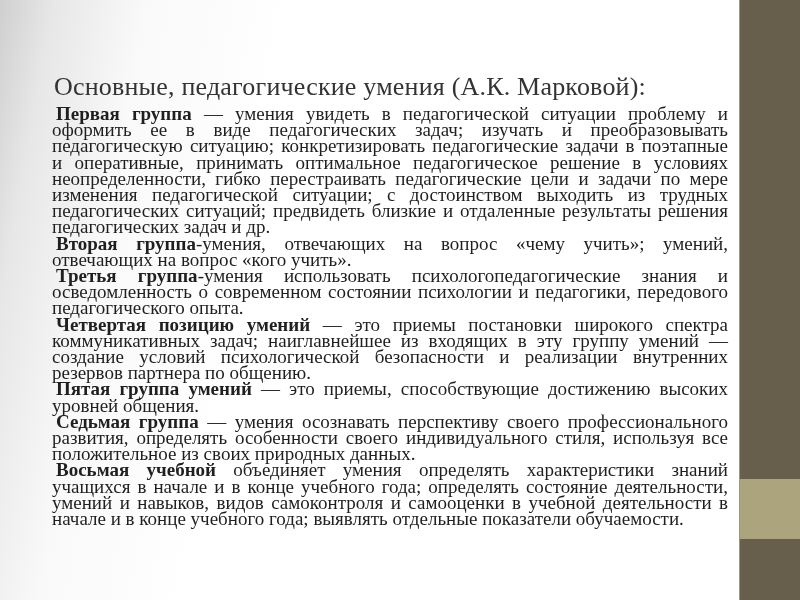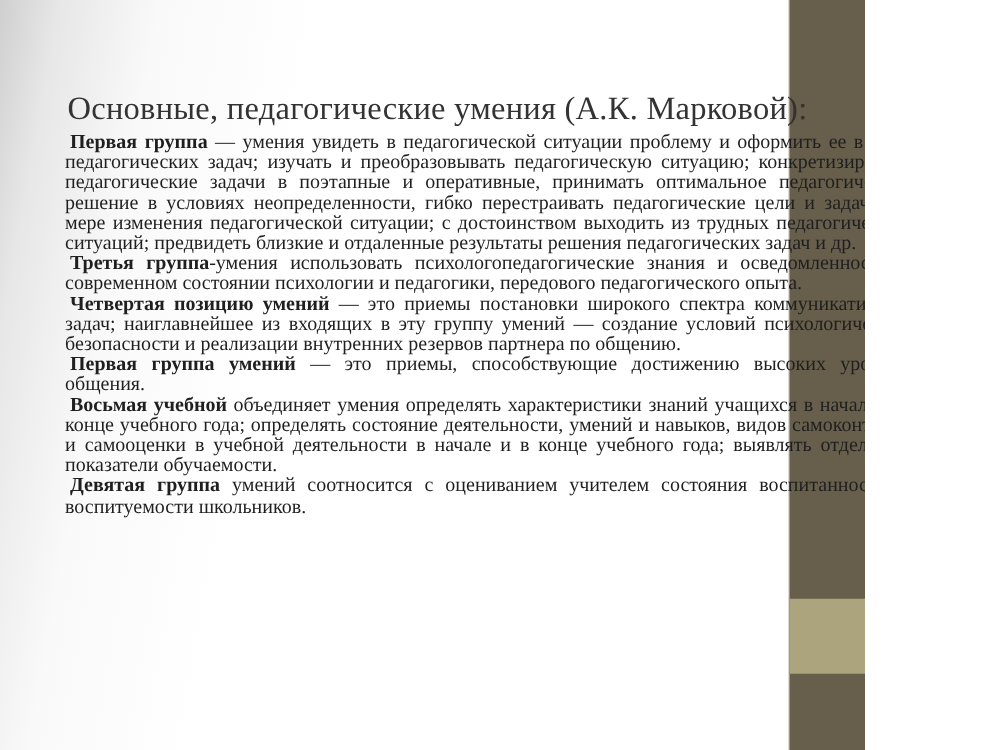--- a/index.html
+++ b/index.html
@@ -5,25 +5,24 @@
   html, body {
     margin: 0;
     padding: 0;
     width: 800px;
     height: 600px;
     overflow: hidden;
     font-family: "Liberation Serif", serif;
   }
   .slide {
     position: relative;
-    width: 652px;
+    width: 800px;
     height: 600px;
     background: linear-gradient(100deg, #cfcfcf 0%, #e7e7e7 6%, #f9f9f9 16%, #ffffff 32%, #ffffff 100%);
     overflow: hidden;
-    padding-left: 40px;
   }
   .sidebar {
     position: absolute;
     top: 0;
     right: 0;
     width: 60px;
     height: 600px;
     background: var(--sidebar-dark, #675F4B);
     border-left: 1px solid rgba(255,255,255,0.35);
   }
@@ -46,21 +45,21 @@
     line-height: 1.05;
     letter-spacing: 0.2px;
     color: var(--title-color, #333333);
     white-space: nowrap;
   }
   .body-text {
     position: absolute;
     left: 52px;
     top: 106px;
     width: 676px;
-    font-size: 16px;
+    font-size: 19px;
     line-height: 16.2px;
     color: var(--body-color, #1f1f1f);
     text-align: justify;
   }
   .body-text p {
     margin: 0;
     padding: 0;
     text-indent: 4px;
   }
   .body-text b {
@@ -74,20 +73,21 @@
 <div class="slide">
 
   <div class="sidebar">
     <div class="sidebar-accent"></div>
   </div>
 
   <h1 class="title">Основные, педагогические умения (А.К. Марковой):</h1>
 
   <div class="body-text">
     <p><b>Первая группа</b><span> — умения увидеть в педагогической ситуации проблему и оформить ее в виде педагогических задач; изучать и преобразовывать педагогическую ситуацию; конкретизировать педагогические задачи в поэтапные и оперативные, принимать оптимальное педагогическое решение в условиях неопределенности, гибко перестраивать педагогические цели и задачи по мере изменения педагогической ситуации; с достоинством выходить из трудных педагогических ситуаций; предвидеть близкие и отдаленные результаты решения педагогических задач и др.</span></p>
+    <p><b>Вторая группа</b><span>-умения, отвечающих на вопрос «чему учить»; умений, отвечающих на вопрос «кого учить».</span></p>
     <p><b>Третья группа</b><span>-умения использовать психологопедагогические знания и осведомленность о современном состоянии психологии и педагогики, передового педагогического опыта.</span></p>
     <p><b>Четвертая позицию умений</b><span> — это приемы постановки широкого спектра коммуникативных задач; наиглавнейшее из входящих в эту группу умений — создание условий психологической безопасности и реализации внутренних резервов партнера по общению.</span></p>
-    <p><b>Первая группа умений</b><span> — это приемы, способствующие достижению высоких уровней общения.</span></p>
+    <p><b>Пятая группа умений</b><span> — это приемы, способствующие достижению высоких уровней общения.</span></p>
+    <p><b>Седьмая группа</b><span> — умения осознавать перспективу своего профессионального развития, определять особенности своего индивидуального стиля, используя все положительное из своих природных данных.</span></p>
     <p><b>Восьмая учебной</b><span> объединяет умения определять характеристики знаний учащихся в начале и в конце учебного года; определять состояние деятельности, умений и навыков, видов самоконтроля и самооценки в учебной деятельности в начале и в конце учебного года; выявлять отдельные показатели обучаемости.</span></p>
-    <p><b>Девятая группа</b><span> умений соотносится с оцениванием учителем состояния воспитанности и воспитуемости школьников.</span></p>
   </div>
 
 </div>
 
 </body></html>

